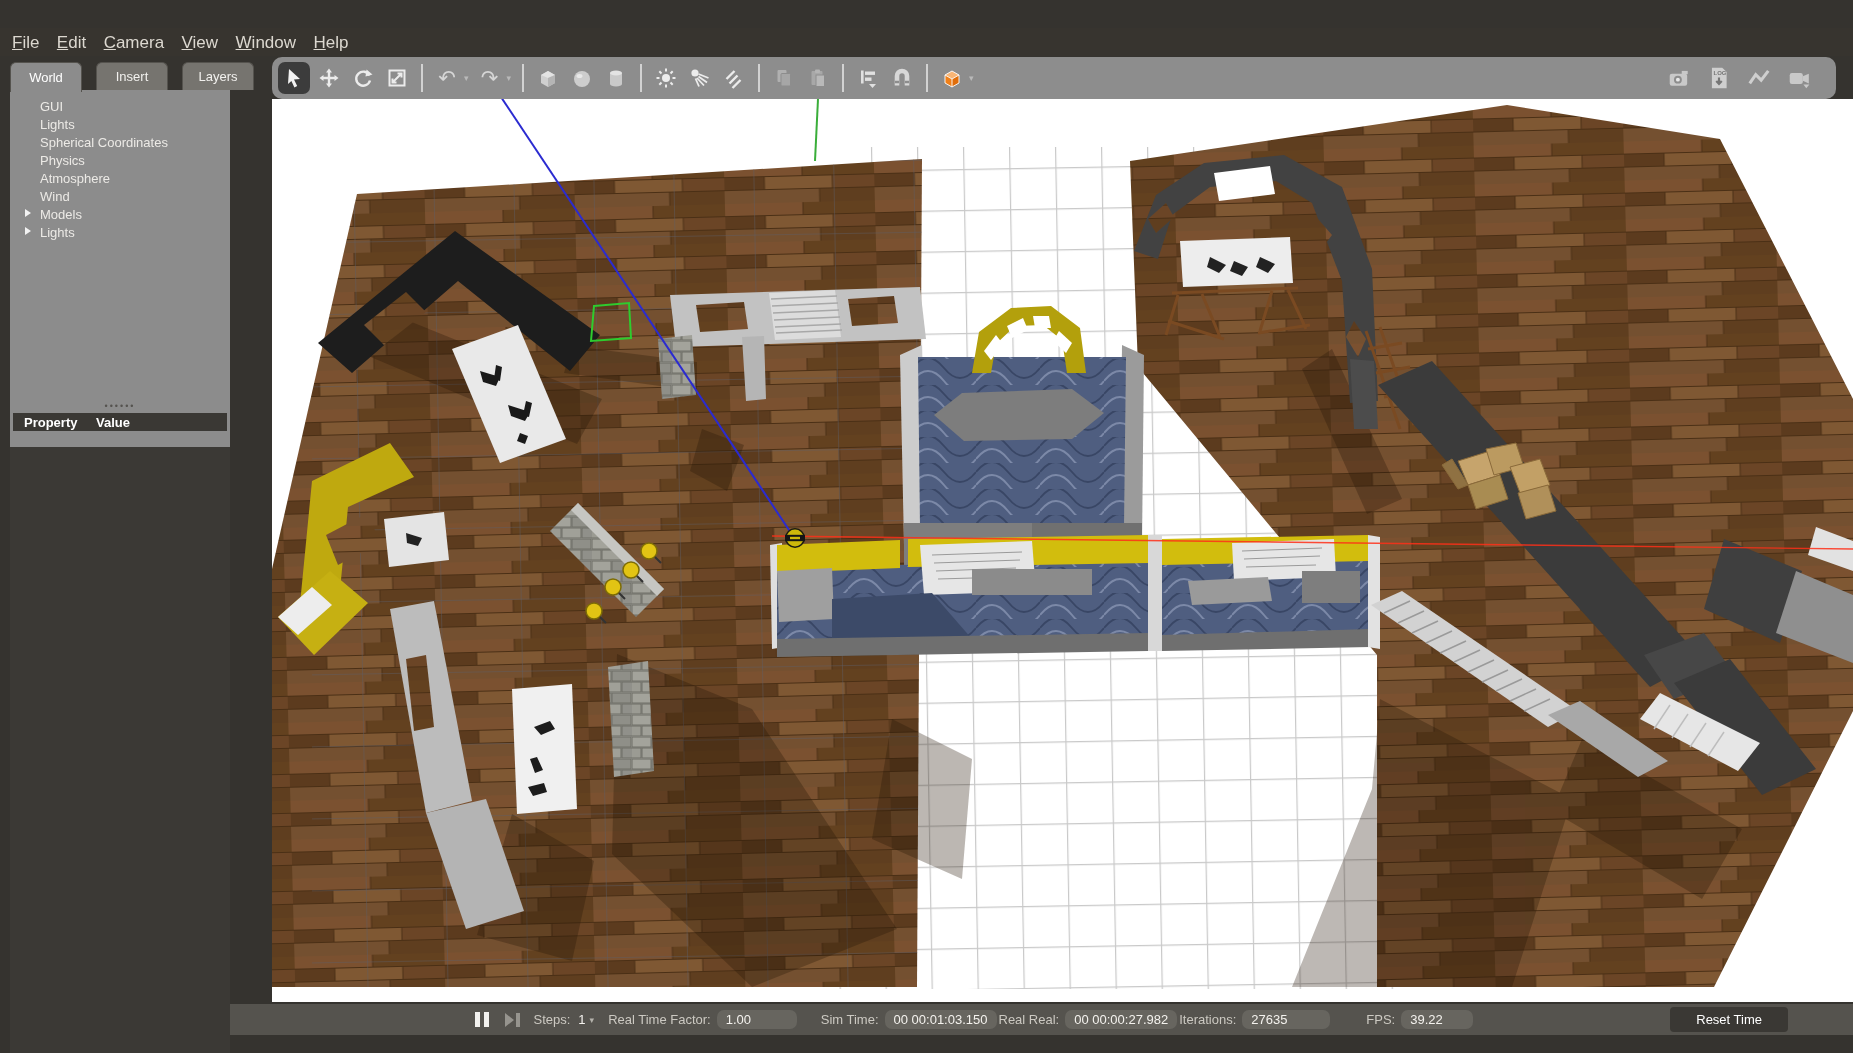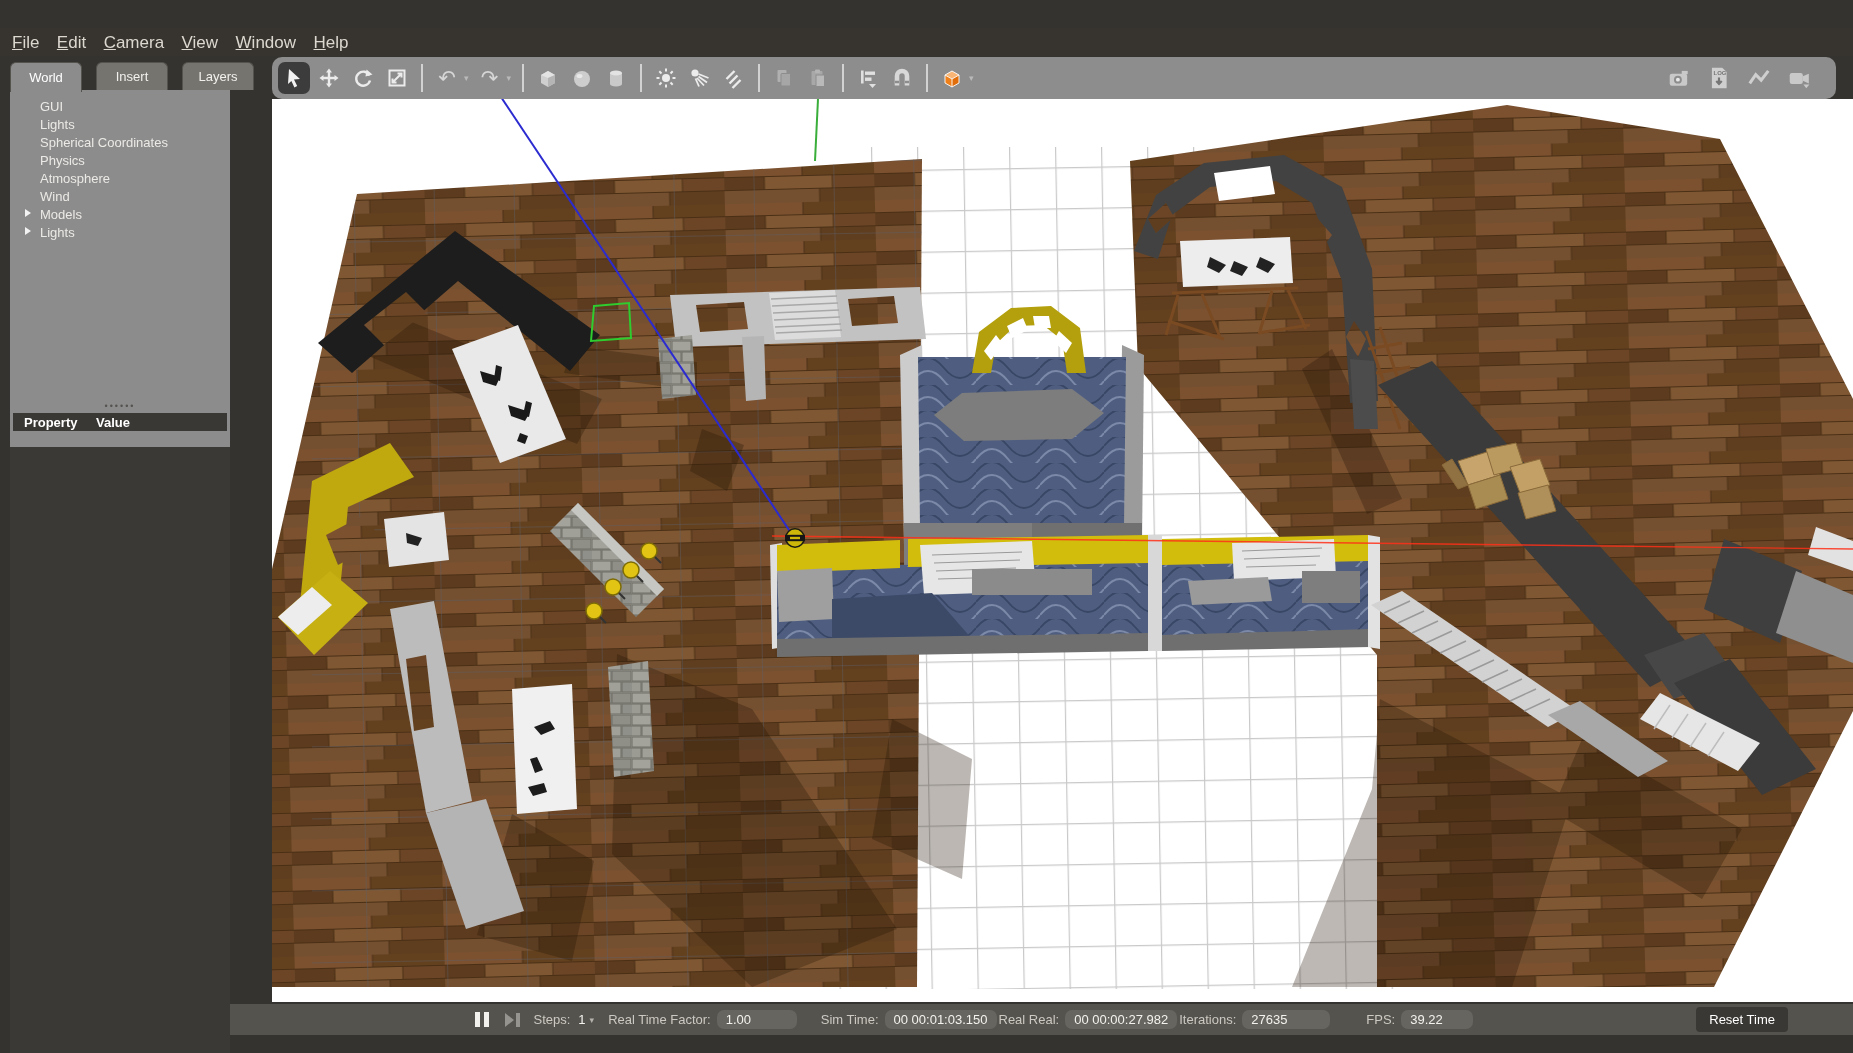--- a/index.html
+++ b/index.html
@@ -63,21 +63,21 @@
     display:flex;align-items:center;font-size:13px;color:#ccc9c2;justify-content:flex-end;}
   .sb-label{margin-left:14px;white-space:nowrap;}
   .sb-field{margin-left:6px;background:#67655f;border-radius:7px;padding:2px 9px;color:#f4f2ee;white-space:nowrap;}
   .sb-btn-pause{margin-left:245px;display:flex;gap:4px;cursor:pointer;}
   .sb-btn-pause i{display:block;width:5px;height:15px;background:#f2f1ee;}
   .sb-btn-step{margin-left:16px;display:flex;align-items:center;gap:2px;cursor:pointer;}
   .sb-btn-step .tri{width:0;height:0;border-left:9px solid #96948e;border-top:7px solid transparent;border-bottom:7px solid transparent;}
   .sb-btn-step .bar{width:3.5px;height:14px;background:#96948e;}
   .steps-caret{color:#b5b3ac;font-size:9px;margin-left:4px;}
   .reset-btn{margin-left:auto;margin-right:212px;background:#3a3834;color:#ffffff;border-radius:4px;
-    padding:5px 13px;font-size:13px;cursor:pointer;}
+    padding:5px 26px;font-size:13px;cursor:pointer;}
 </style>
 </head>
 <body>
 
 <div class="screen">
 
 
   <div class="menubar">
     <span class="menu-item">File</span>
     <span class="menu-item">Edit</span>

